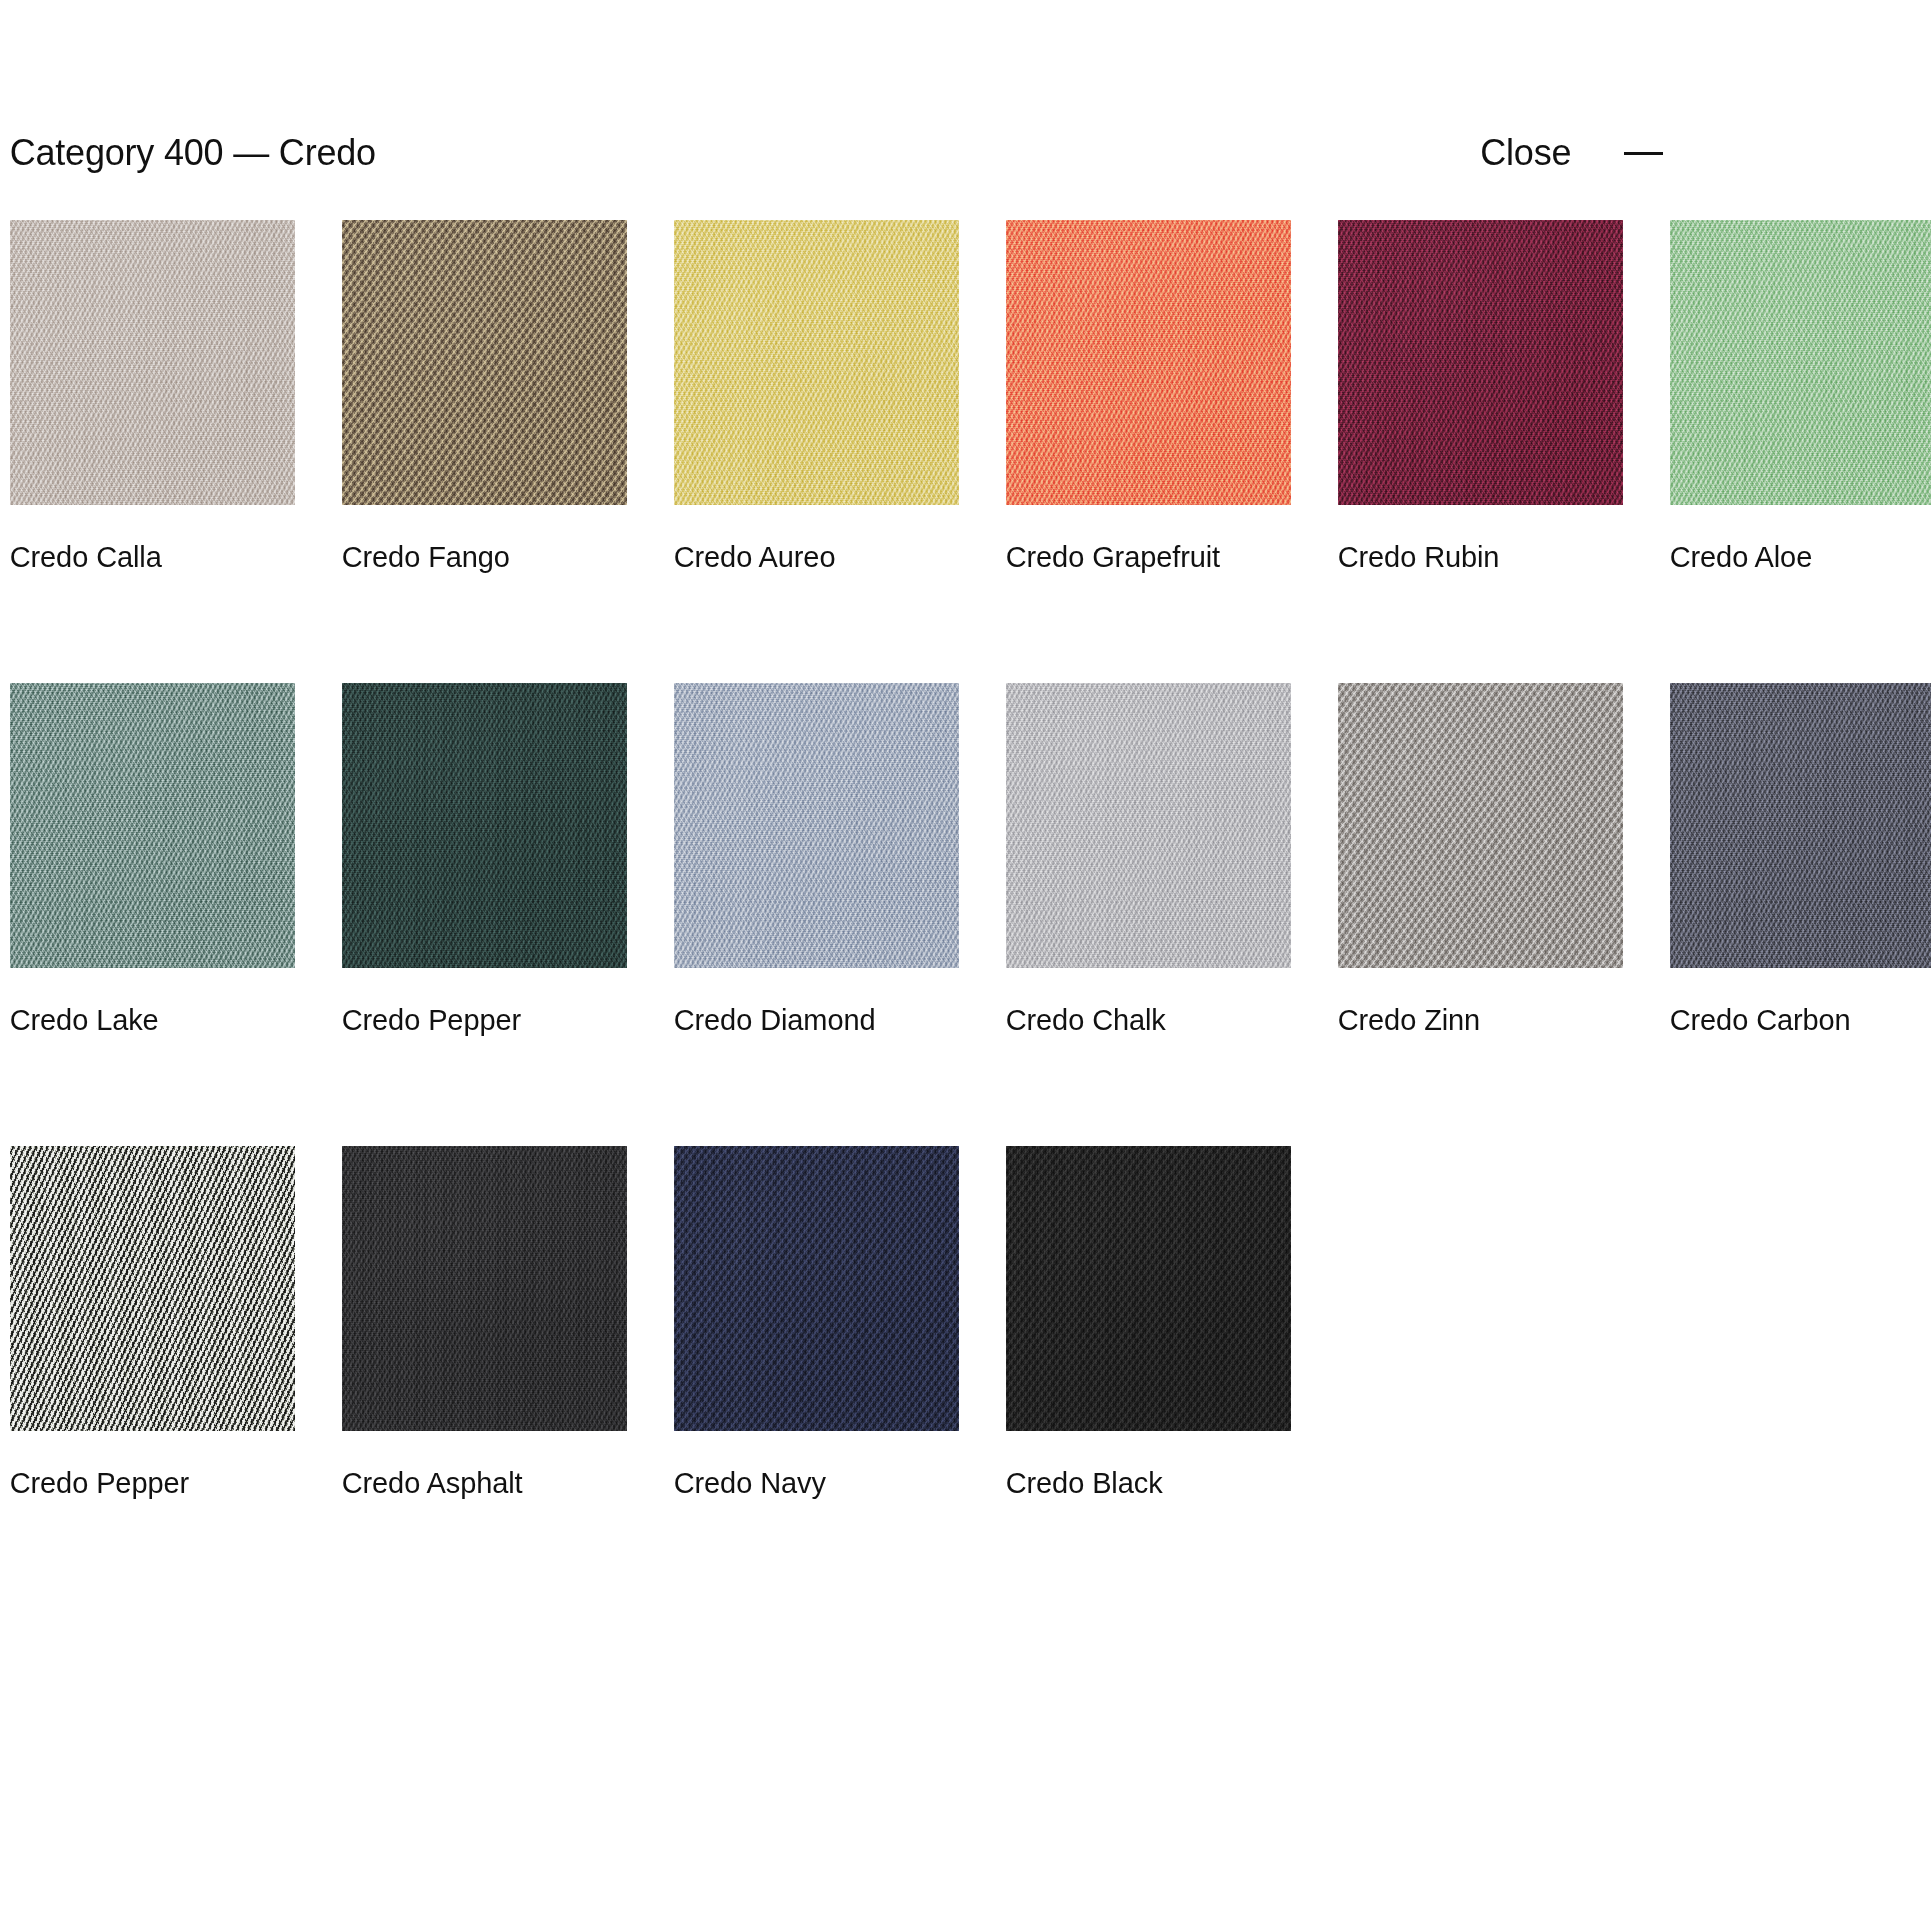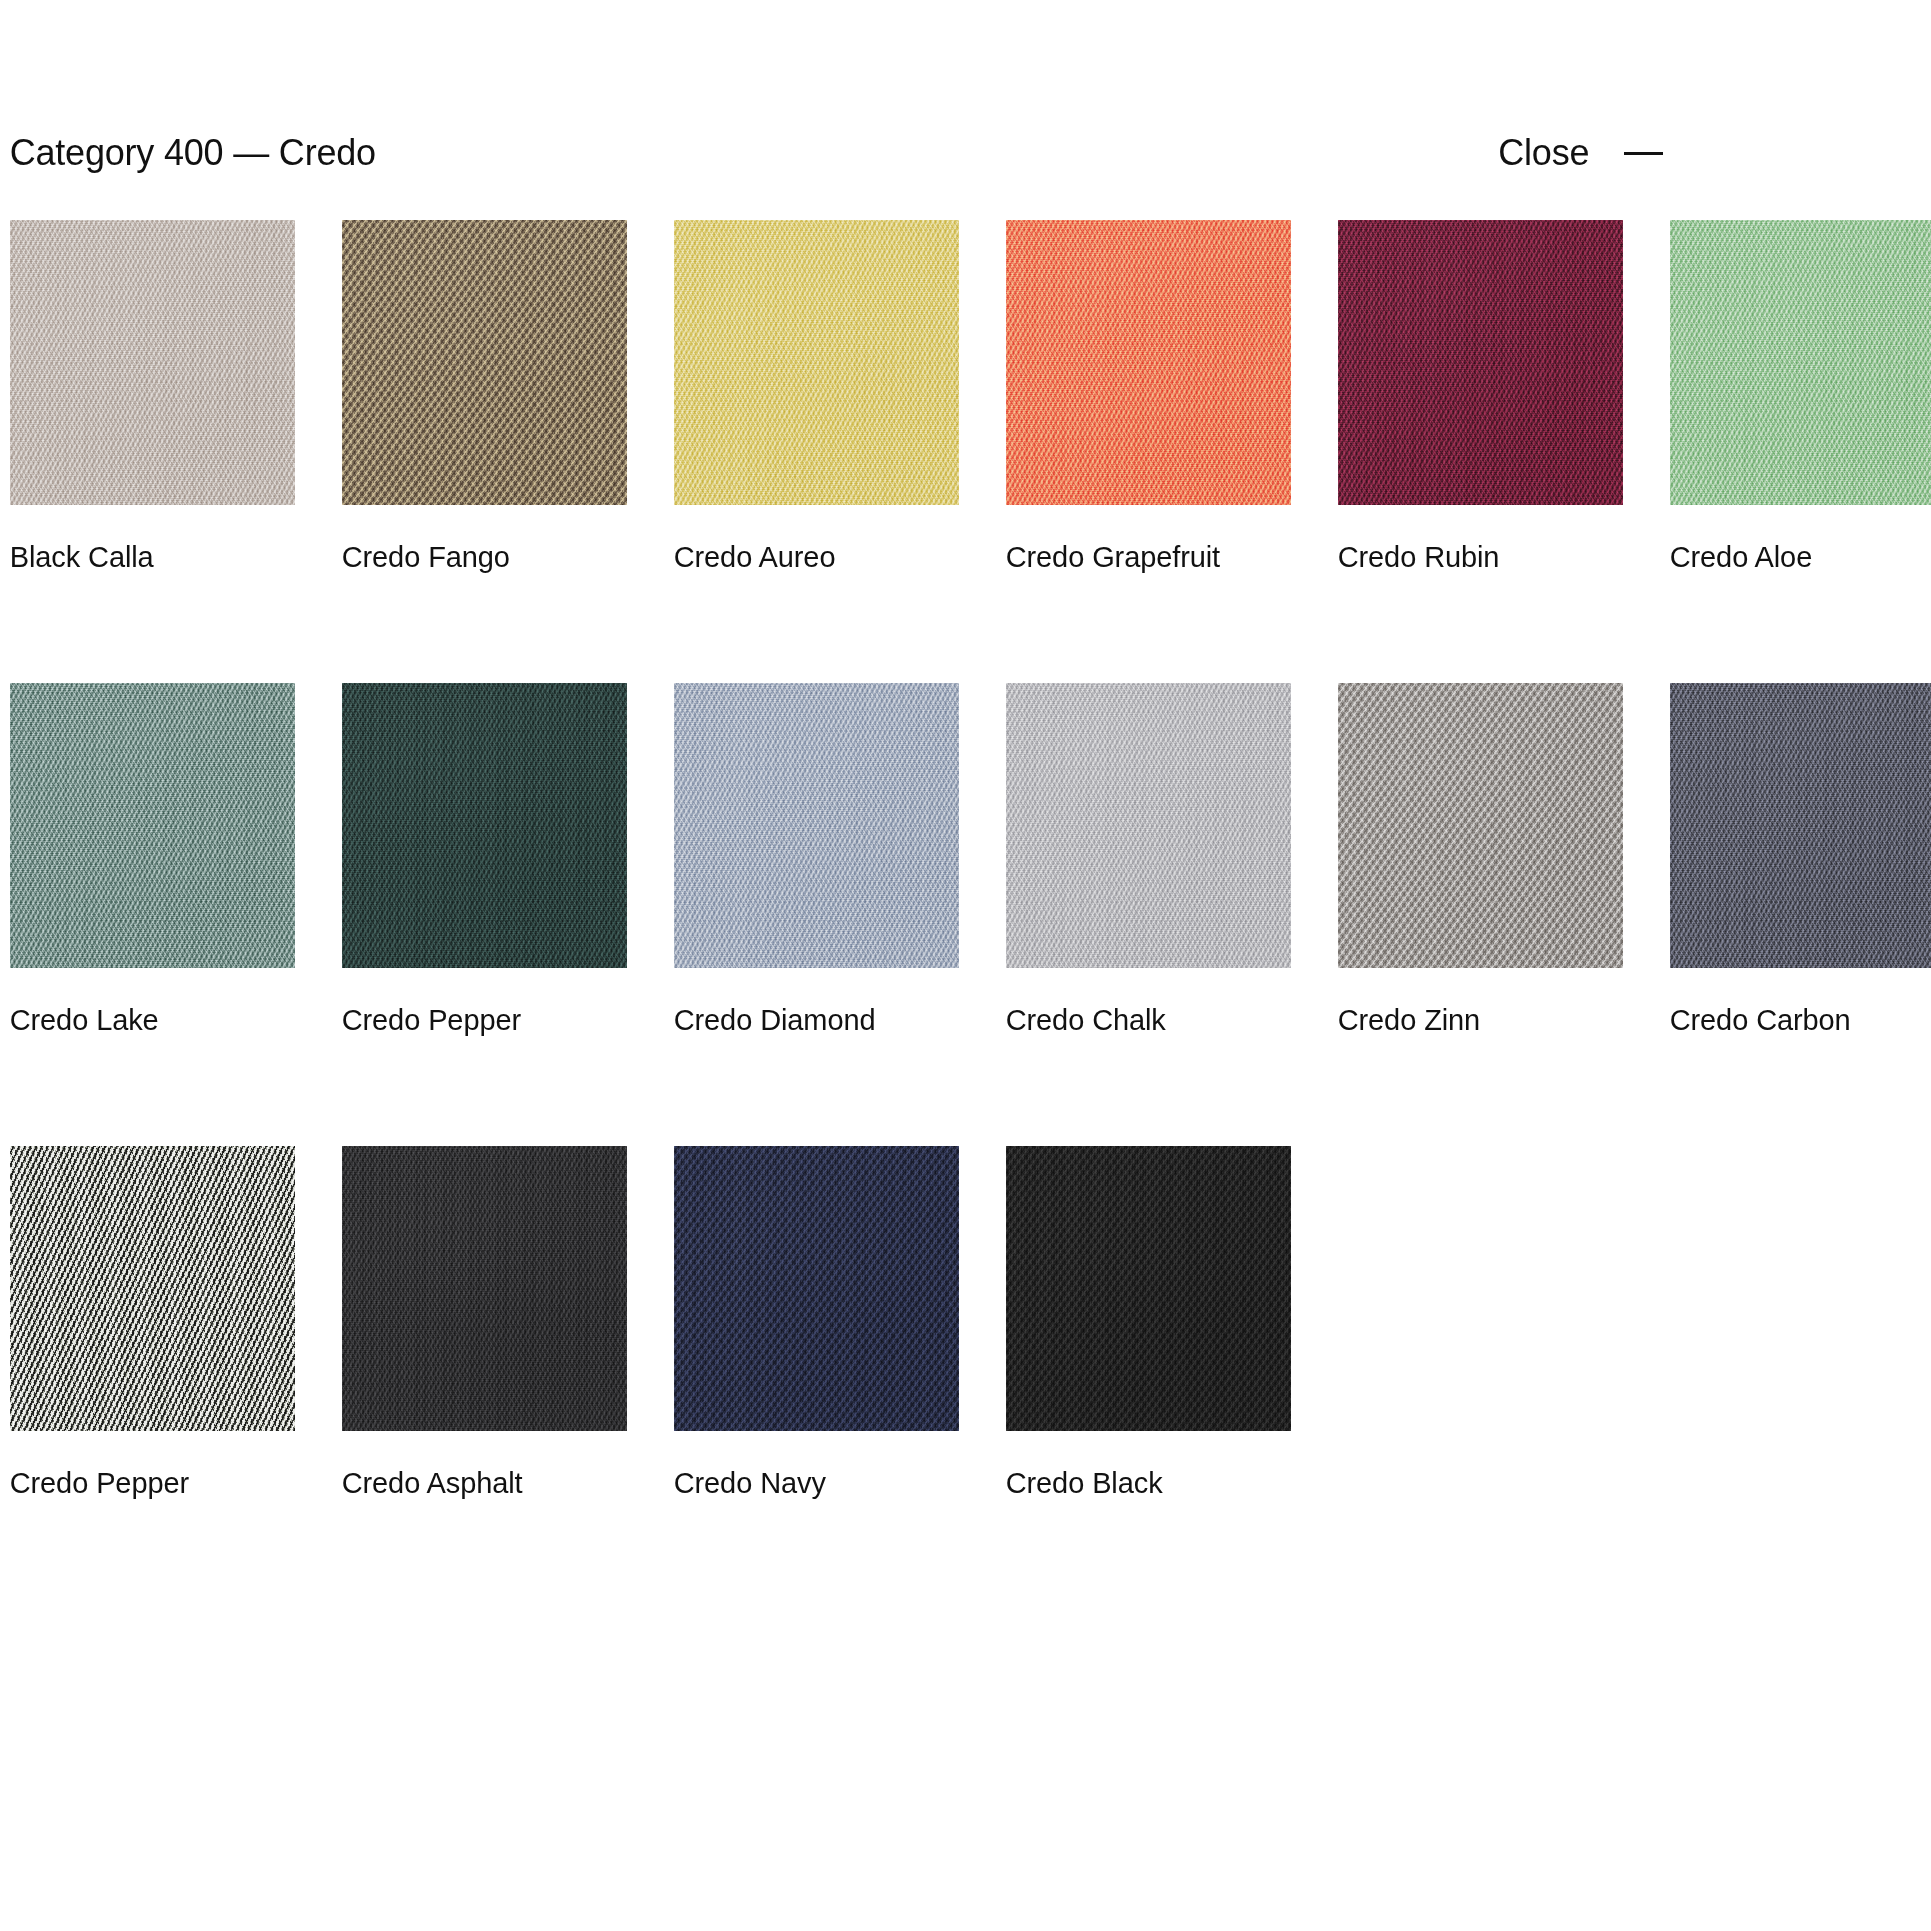--- a/index.html
+++ b/index.html
@@ -39,21 +39,21 @@
     line-height: 42px;
     letter-spacing: -0.2px;
     color: #111111;
     font-weight: 400;
     white-space: nowrap;
   }
 
   .header-close {
     display: flex;
     align-items: center;
-    gap: 33px;
+    gap: 51px;
     cursor: pointer;
   }
 
   .close-label {
     font-size: 36px;
     line-height: 42px;
     letter-spacing: -0.2px;
     color: #111111;
     font-weight: 400;
   }
@@ -229,21 +229,21 @@
 
     <div class="header-close">
       <span class="close-label">Close</span>
       <span class="minimize-icon"></span>
     </div>
   </div>
 
   <div class="grid">
       <div class="swatch-cell">
         <div class="swatch-tile" title="Credo Calla" style="background-color: rgb(195, 186, 180);"></div>
-        <div class="swatch-label">Black Calla</div>
+        <div class="swatch-label">Credo Calla</div>
       </div>
       <div class="swatch-cell">
         <div class="swatch-tile weave-coarse" title="Credo Fango" style="background-color: rgb(135, 119, 95);"></div>
         <div class="swatch-label">Credo Fango</div>
       </div>
       <div class="swatch-cell">
         <div class="swatch-tile" title="Credo Aureo" style="background-color: rgb(221, 206, 123);"></div>
         <div class="swatch-label">Credo Aureo</div>
       </div>
       <div class="swatch-cell">

